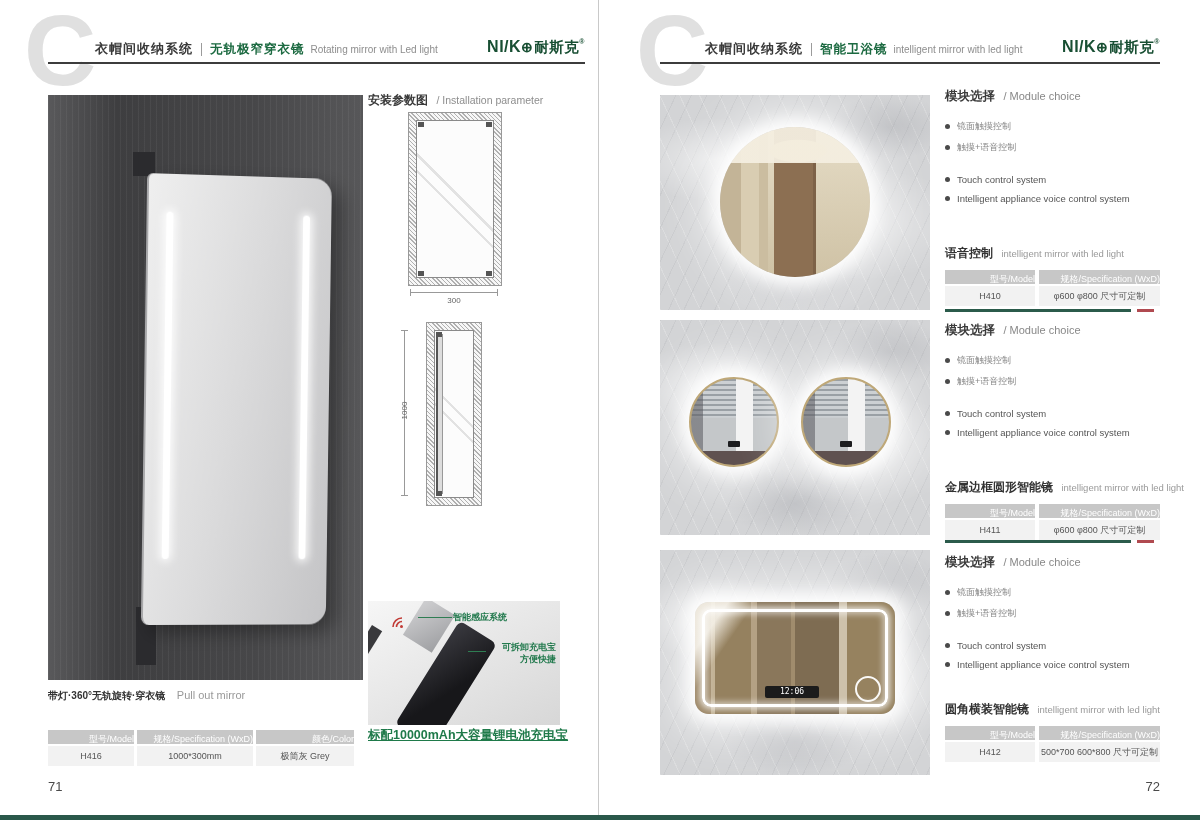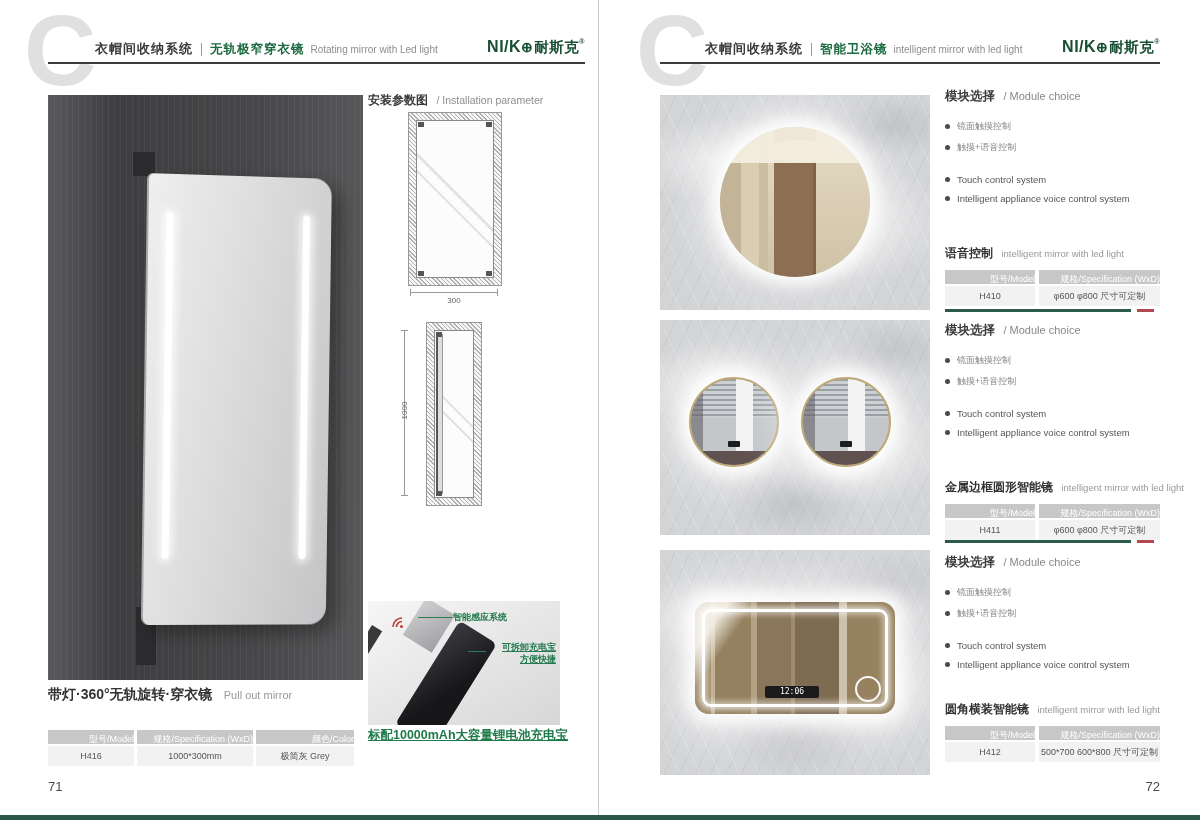--- a/index.html
+++ b/index.html
@@ -70,26 +70,26 @@
   .pb-head{position:absolute;left:44px;top:2px;width:34px;height:44px;transform:rotate(32deg);
     background:linear-gradient(120deg,#d0d0d2,#9fa0a3);}
   .pb-body{position:absolute;left:56px;top:22px;width:44px;height:122px;border-radius:6px;transform:rotate(32deg);
     background:linear-gradient(115deg,#3a3a40,#17171a 60%);}
   .pb-wifi{position:absolute;left:22px;top:14px;width:20px;height:20px;}
   .pb-leader{position:absolute;height:1px;background:#2e7d52;}
   .pb-leader.l1{left:50px;top:16px;width:34px;}
   .pb-leader.l2{left:100px;top:50px;width:18px;}
   .pb-note{position:absolute;font-size:9px;font-weight:bold;color:#237a4e;line-height:12px;}
   .pb-note.n1{left:85px;top:10px;}
-  .pb-note.n2{left:118px;top:40px;width:70px;text-align:right;text-decoration:underline;}
+  .pb-note.n2{left:118px;top:40px;width:70px;text-align:right;}
   .pb-caption{position:absolute;left:368px;top:727px;width:210px;font-size:12.5px;font-weight:bold;color:#1f7a4a;white-space:nowrap;text-decoration:underline;}
 
   
   .prod-title-left{position:absolute;left:48px;top:685px;white-space:nowrap;}
-  .prod-title-left .cn{font-weight:bold;font-size:14px;color:#333;}
+  .prod-title-left .cn{font-weight:bold;font-size:10px;color:#333;}
   .prod-title-left .en{font-size:11px;color:#999;margin-left:7px;}
   .spec-table{position:absolute;display:grid;grid-row-gap:2px;grid-column-gap:3px;}
   .spec-left{left:48px;top:730px;grid-template-columns:86px 116px 98px;}
   .cell-h{background:#c7c7c7;color:#fff;font-size:9px;height:14px;line-height:18px;text-align:right;}
   .cell-d{background:#f2f2f2;color:#555;font-size:9px;height:20px;line-height:20px;text-align:center;white-space:nowrap;}
   .page-num{position:absolute;top:779px;font-size:13px;color:#4a4a4a;}
   .pn-left{left:48px;} .pn-right{left:1120px;width:40px;text-align:right;}
 
   
   .marble{position:absolute;left:660px;width:270px;overflow:hidden;background-color:#d3d4d6;

